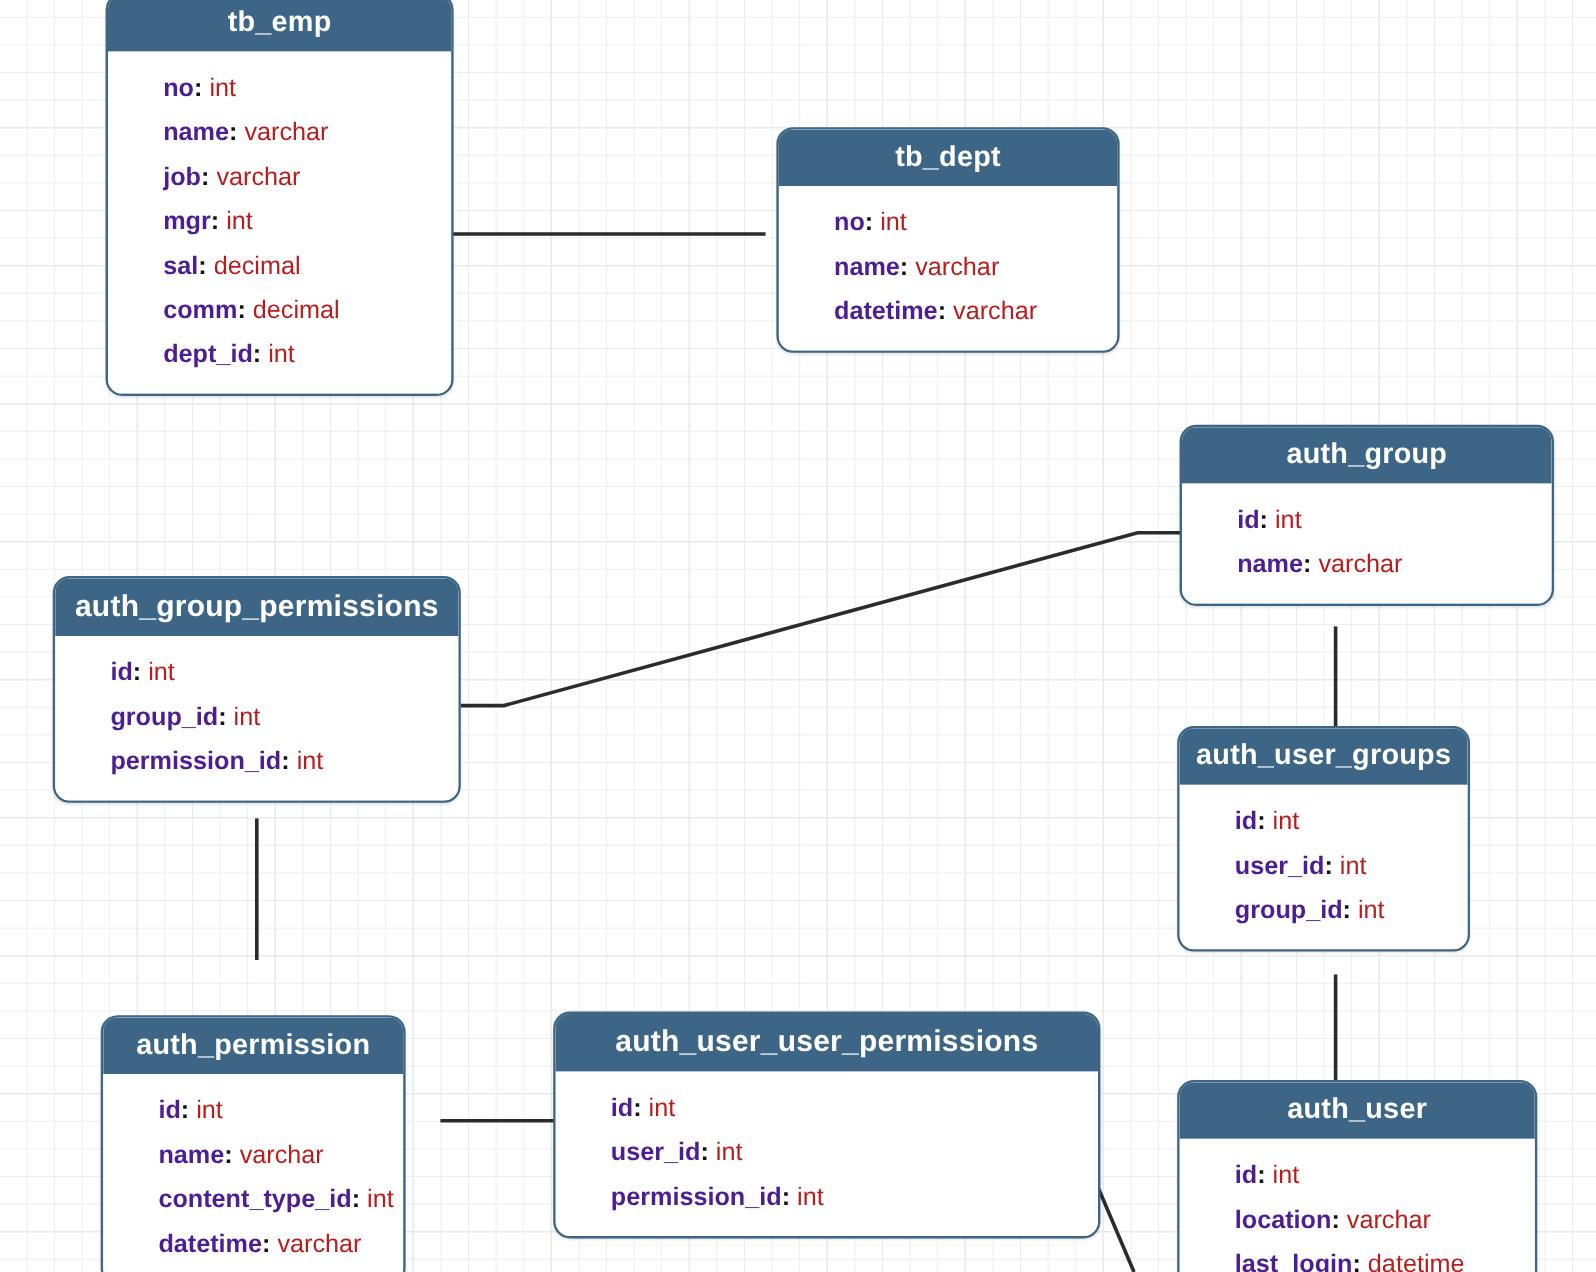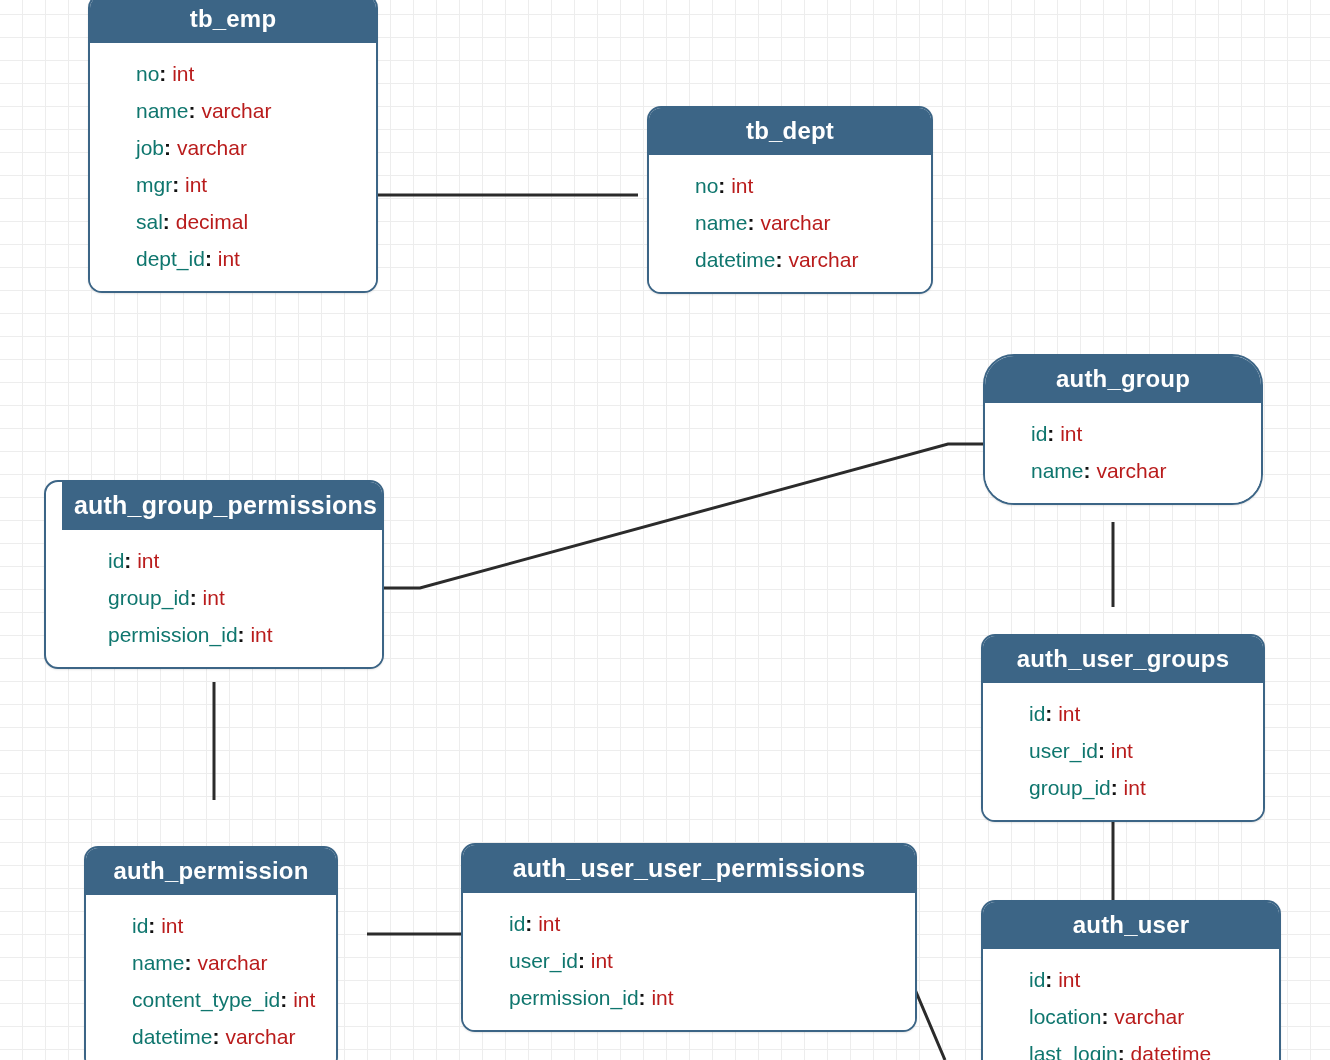--- a/index.html
+++ b/index.html
@@ -58,37 +58,37 @@
     background: #ffffff;
     padding: 12px 0 14px 0;
   }
   .field-row {
     font-size: 21px;
     line-height: 1.0;
     padding: 8px 10px 8px 46px;
     white-space: nowrap;
   }
   .field-name {
-    color: #0f766e;
-    font-weight: normal;
+    color: #4c1d95;
+    font-weight: bold;
   }
   .field-sep {
     color: #111111;
     font-weight: bold;
   }
   .field-type {
     color: #b91c1c;
     font-weight: normal;
   }
   
   #n-tb_emp      { left: 88px;  top: -6px;   width: 290px; }
   #n-tb_dept     { left: 636px; top: 106px;  width: 286px; margin-left: 11px; }
-  #n-auth_group_permissions { left: 44px; top: 480px; width: 340px; padding-left: 16px; }
-  #n-auth_group  { left: 983px; top: 354px;  width: 280px; border-radius: 31px; }
-  #n-auth_user_groups { left: 981px; top: 634px; width: 284px; }
+  #n-auth_group_permissions { left: 44px; top: 480px; width: 340px; }
+  #n-auth_group  { left: 983px; top: 354px;  width: 312px; }
+  #n-auth_user_groups { left: 981px; top: 605px; width: 244px; }
   #n-auth_permission  { left: 84px;  top: 846px; width: 254px; }
   #n-auth_user_user_permissions { left: 461px; top: 843px; width: 456px; }
   #n-auth_user   { left: 981px; top: 900px;  width: 300px; }
   #n-auth_group_permissions .table-header,
   #n-auth_user_user_permissions .table-header { font-size: 25px; }
 </style>
 </head>
 <body>
 
 <div id="canvas">
@@ -106,20 +106,21 @@
   </svg>
 
   <div class="table-node" id="n-tb_emp">
     <div class="table-header">tb_emp</div>
     <div class="table-body">
       <div class="field-row"><span class="field-name">no</span><span class="field-sep">:</span> <span class="field-type">int</span></div>
       <div class="field-row"><span class="field-name">name</span><span class="field-sep">:</span> <span class="field-type">varchar</span></div>
       <div class="field-row"><span class="field-name">job</span><span class="field-sep">:</span> <span class="field-type">varchar</span></div>
       <div class="field-row"><span class="field-name">mgr</span><span class="field-sep">:</span> <span class="field-type">int</span></div>
       <div class="field-row"><span class="field-name">sal</span><span class="field-sep">:</span> <span class="field-type">decimal</span></div>
+      <div class="field-row"><span class="field-name">comm</span><span class="field-sep">:</span> <span class="field-type">decimal</span></div>
       <div class="field-row"><span class="field-name">dept_id</span><span class="field-sep">:</span> <span class="field-type">int</span></div>
     </div>
   </div>
 
   <div class="table-node" id="n-tb_dept">
     <div class="table-header">tb_dept</div>
     <div class="table-body">
       <div class="field-row"><span class="field-name">no</span><span class="field-sep">:</span> <span class="field-type">int</span></div>
       <div class="field-row"><span class="field-name">name</span><span class="field-sep">:</span> <span class="field-type">varchar</span></div>
       <div class="field-row"><span class="field-name">datetime</span><span class="field-sep">:</span> <span class="field-type">varchar</span></div>

